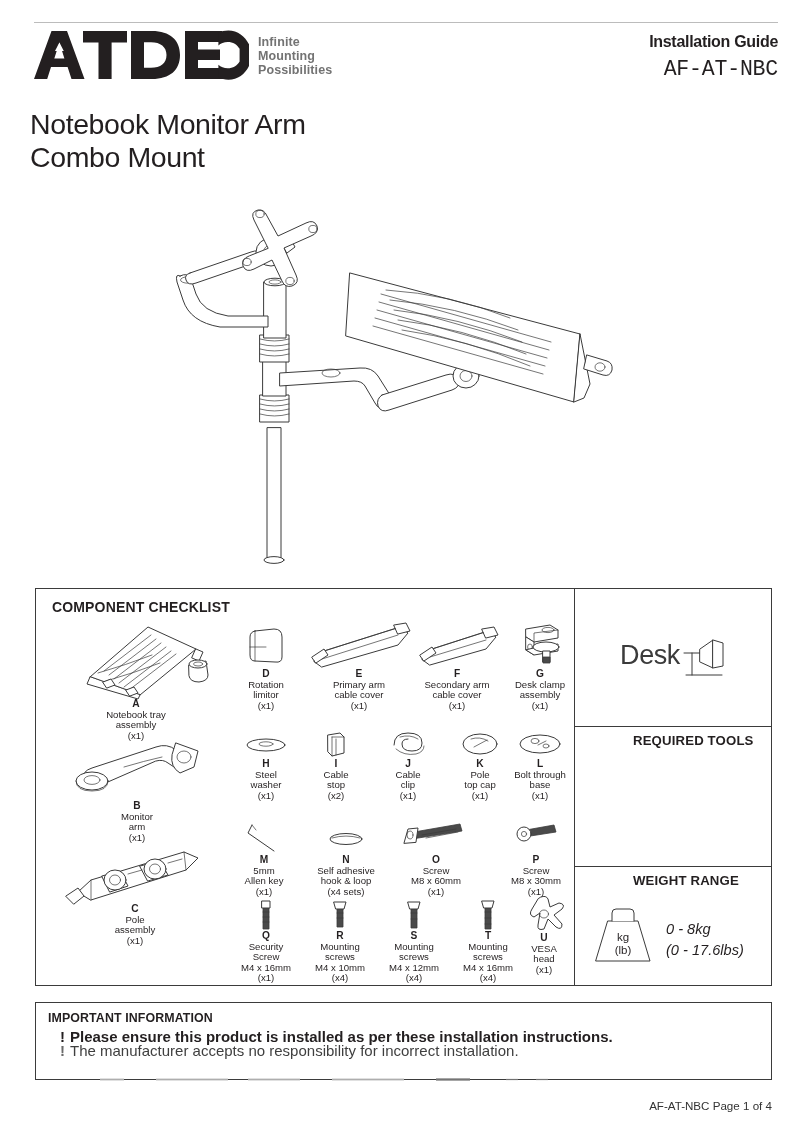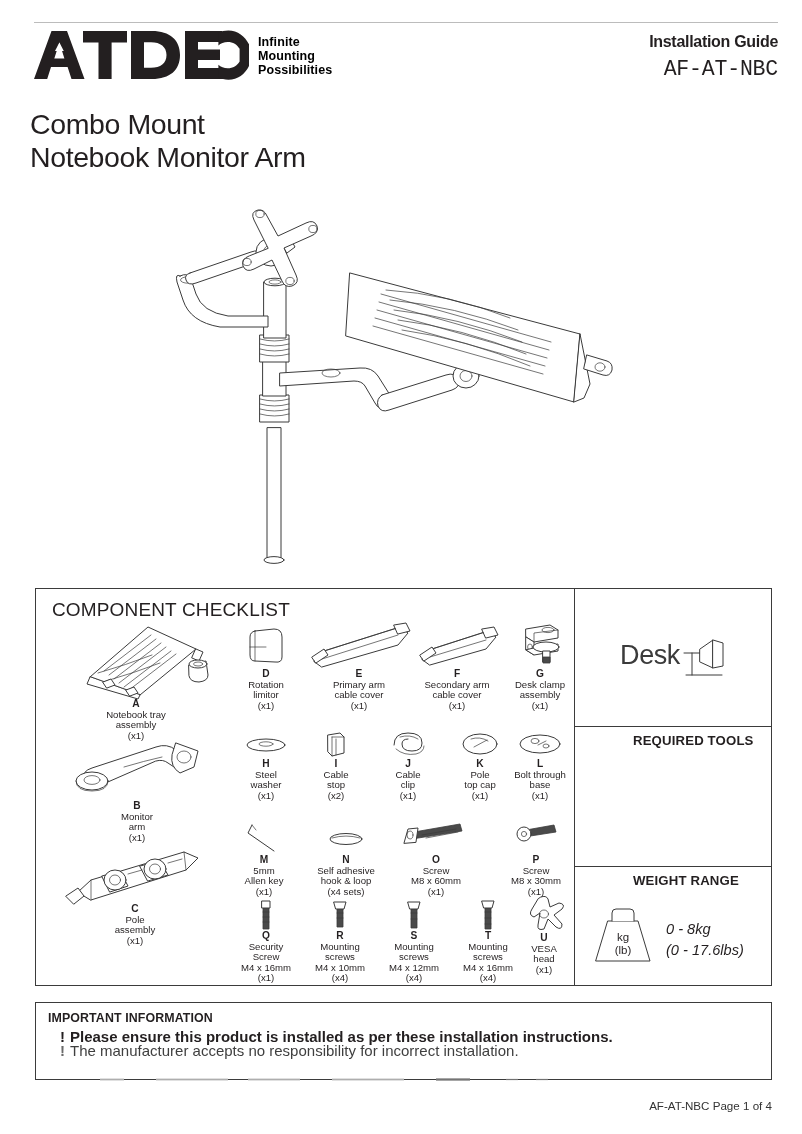--- a/index.html
+++ b/index.html
@@ -25,21 +25,21 @@
     position: absolute; left: 0; top: 6px;
     display: flex; align-items: flex-start;
   }
   #logo-wordmark {
     width: 215px; height: 52px; display: block;
   }
   #logo-tagline {
     margin-left: 9px; margin-top: 6px;
     font-weight: bold; font-size: 12.5px; line-height: 14.2px;
     letter-spacing: .1px;
-    color: #000000;
+    color: #737373;
   }
   #logo-tagline div { white-space: nowrap; }
 
   #header-right {
     position: absolute; right: 0; top: 6px; text-align: right;
   }
   #guide-title {
     font-size: 16px; font-weight: bold; letter-spacing: -.3px;
     line-height: 25px;
   }
@@ -68,21 +68,21 @@
     width: 737px; height: 398px;
     border: 1.4px solid #3b3b3b;
   }
   #checklist {
     position: absolute; left: 0; top: 0;
     width: 539px; height: 100%;
     border-right: 1.4px solid #3b3b3b;
   }
   #checklist-title {
     position: absolute; left: 16px; top: 10px;
-    font-size: 19px; font-weight: normal; letter-spacing: .15px;
+    font-size: 14px; font-weight: bold; letter-spacing: .15px;
   }
   .comp {
     position: absolute;
     text-align: center;
     font-size: 9.6px;
     line-height: 10.6px;
     color: #231f20;
   }
   .comp .ico {
     display: block; margin: 0 auto 2px auto;
@@ -208,22 +208,22 @@
     </div>
   </div>
 
   <div id="header-right">
     <div id="guide-title">Installation Guide</div>
     <div id="guide-model">AF-AT-NBC</div>
   </div>
 </div>
 
 <div id="product-title">
+  <div>Notebook Monitor Arm</div>
   <div>Combo Mount</div>
-  <div>Notebook Monitor Arm</div>
 </div>
 
 <svg id="hero" viewBox="0 0 500 385">
   <g>
 
     <path class="ln-w" d="M117 238 L117 368 Q117 372 124 372 Q131 372 131 368 L131 238 Z"></path>
     <ellipse class="ln-w" cx="124" cy="370" rx="10" ry="3.4"></ellipse>
 
     <path class="ln-w" d="M110 205 L139 205 L139 232 L110 232 Z"></path>
     <path class="ln-t" d="M110 209 Q124.5 213 139 209"></path>

